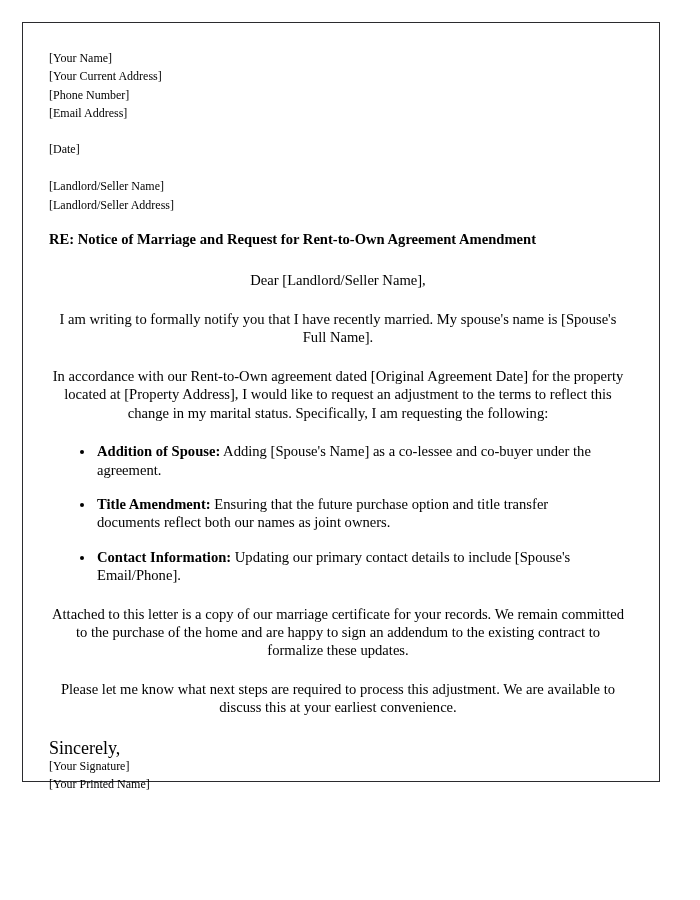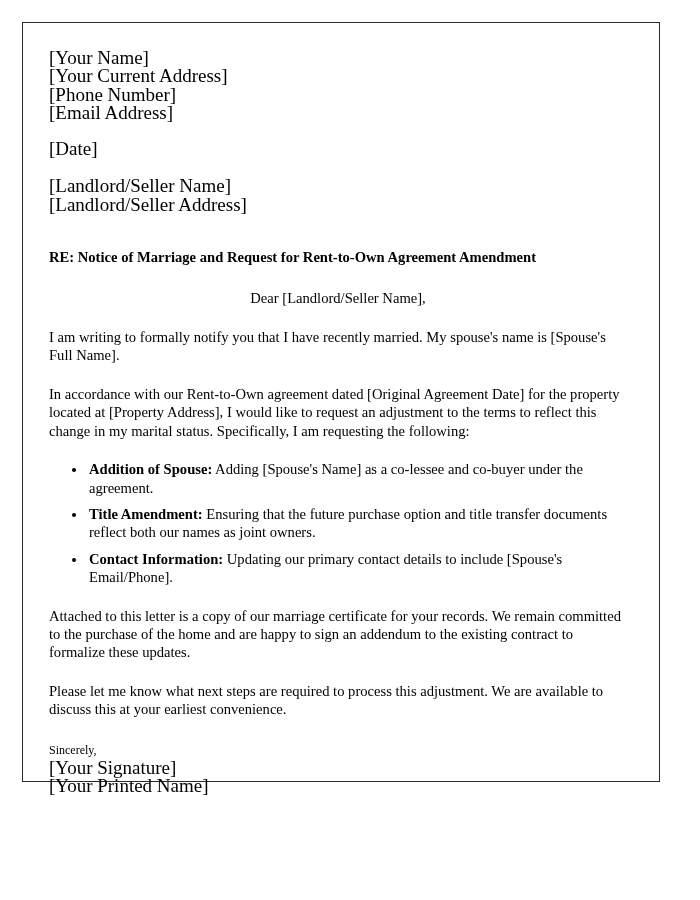--- a/index.html
+++ b/index.html
@@ -27,72 +27,72 @@
   }
 
   .letter-body {
     position: absolute;
     left: 26px;
     top: 26px;
     width: 578px;
   }
 
   .block {
-    font-size: 19px;
+    font-size: 12px;
     line-height: 18.3px;
   }
 
   .addr-line {
     white-space: nowrap;
   }
 
   .gap-sm { height: 18px; }
   .gap-md { height: 19px; }
 
   .subject {
     font-size: 14.6px;
     font-weight: bold;
     line-height: 19px;
-    margin-top: 34px;
+    margin-top: 16px;
     white-space: nowrap;
   }
 
   .salutation {
     font-size: 14.6px;
     line-height: 19px;
     margin-top: 22px;
     text-align: center;
   }
 
   p.para {
     font-size: 14.6px;
     line-height: 18.4px;
     margin: 0;
     margin-top: 20px;
-    text-align: left;
+    text-align: center;
   }
 
   ul.request-list {
     margin: 0;
     margin-top: 20px;
     padding-left: 30px;
     list-style-type: disc;
   }
   ul.request-list li {
     font-size: 14.6px;
     line-height: 18.4px;
-    margin: 8px;
+    margin: 16px;
     padding-left: 2px;
   }
   ul.request-list li b {
     font-weight: bold;
   }
 
   .closing {
-    font-size: 12px;
+    font-size: 18px;
     line-height: 18.4px;
     margin-top: 22px;
   }
 
   .signature {
   }
 </style>
 </head>
 <body>
 

